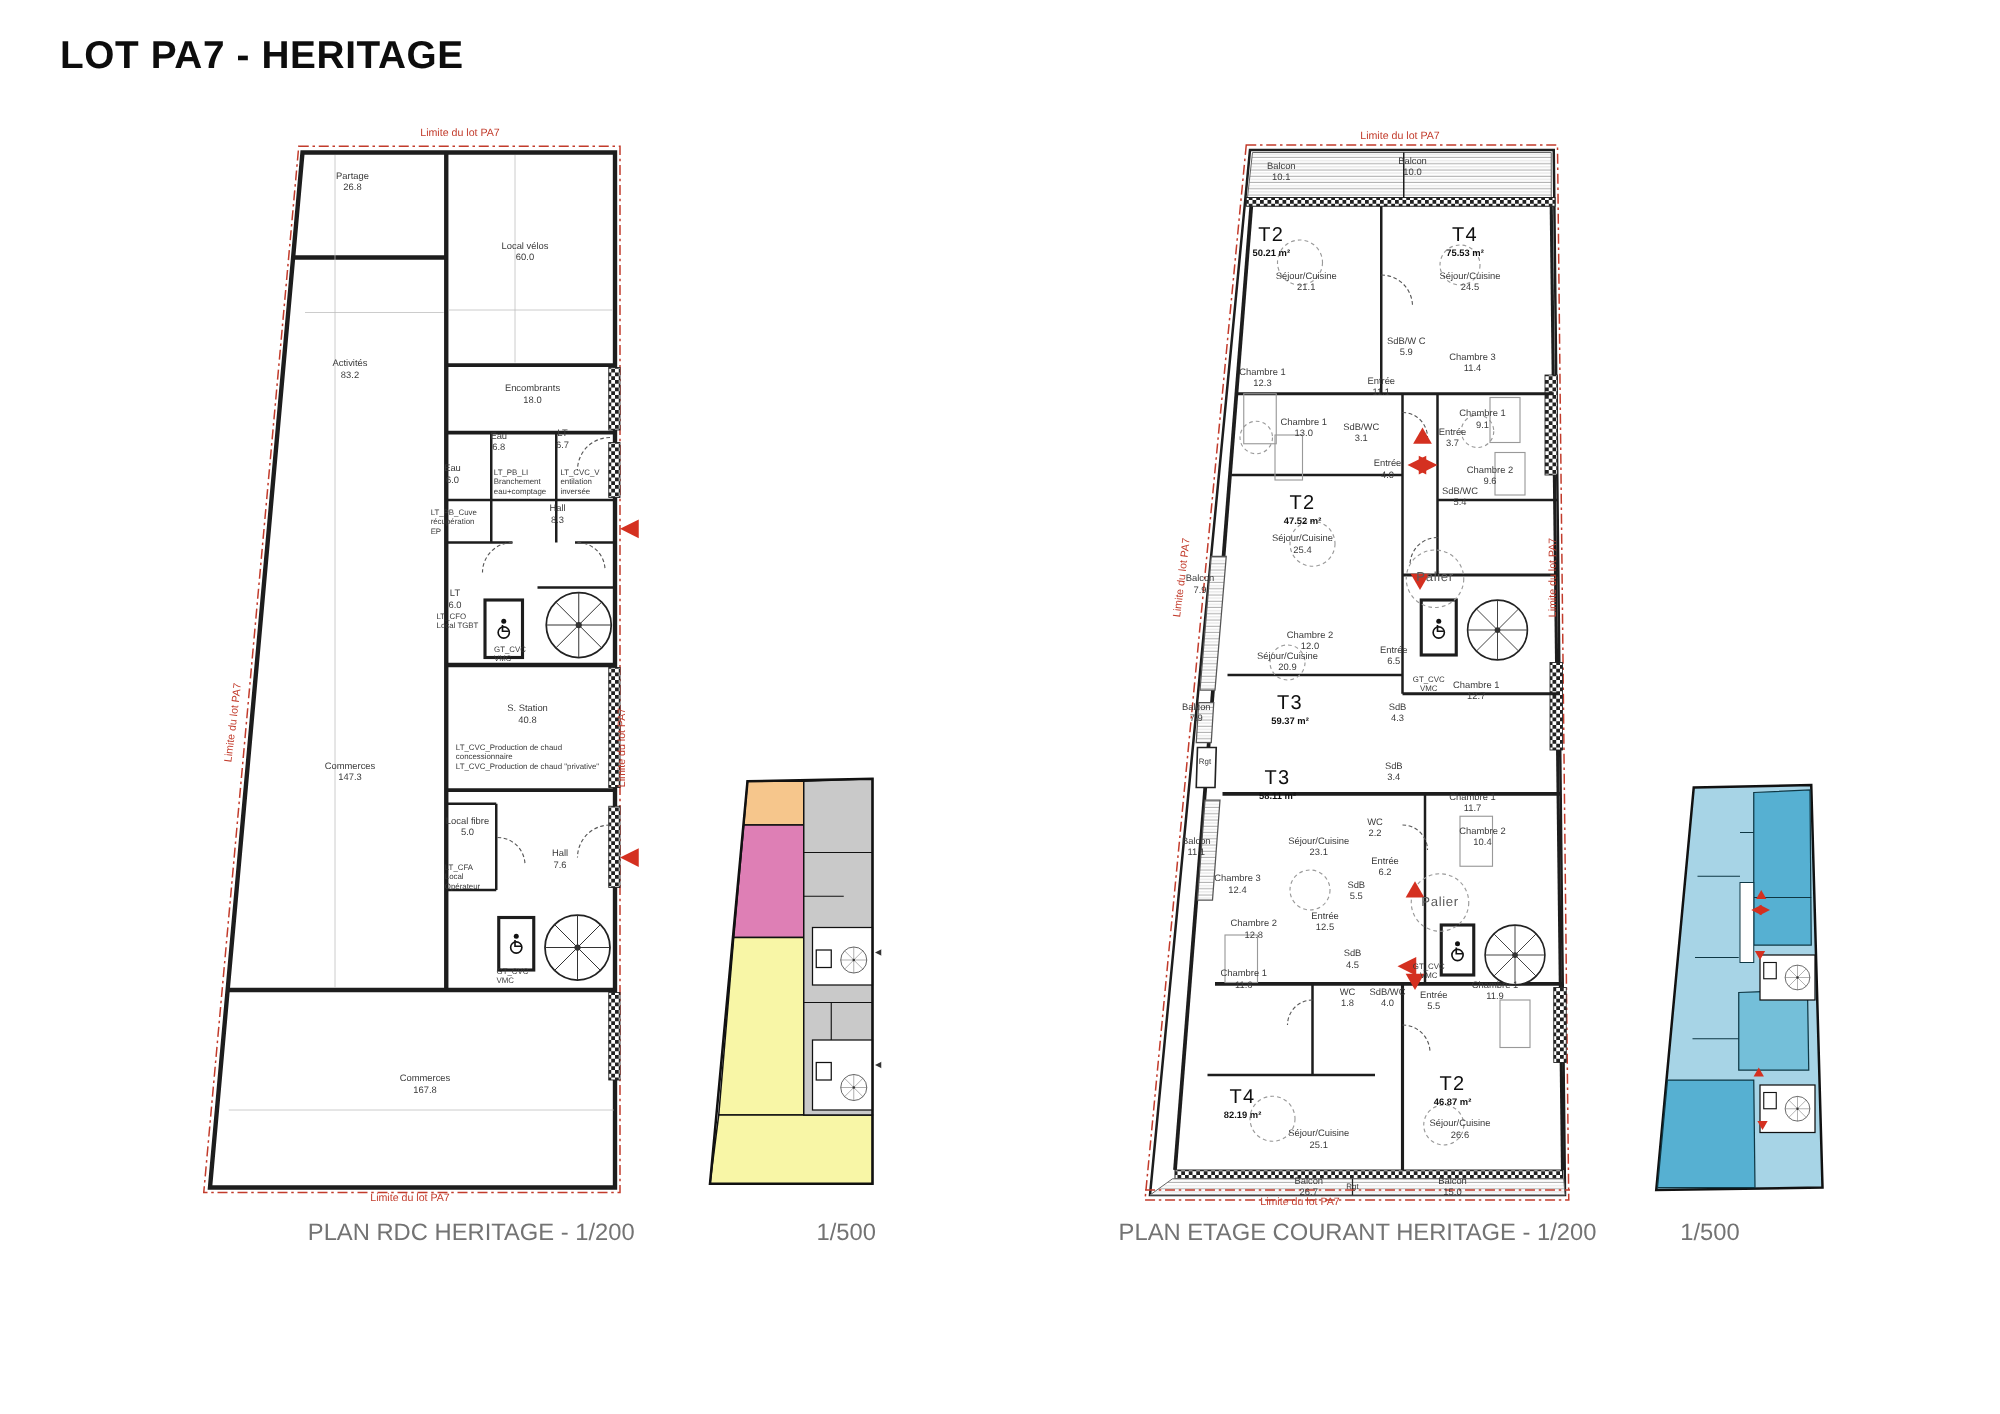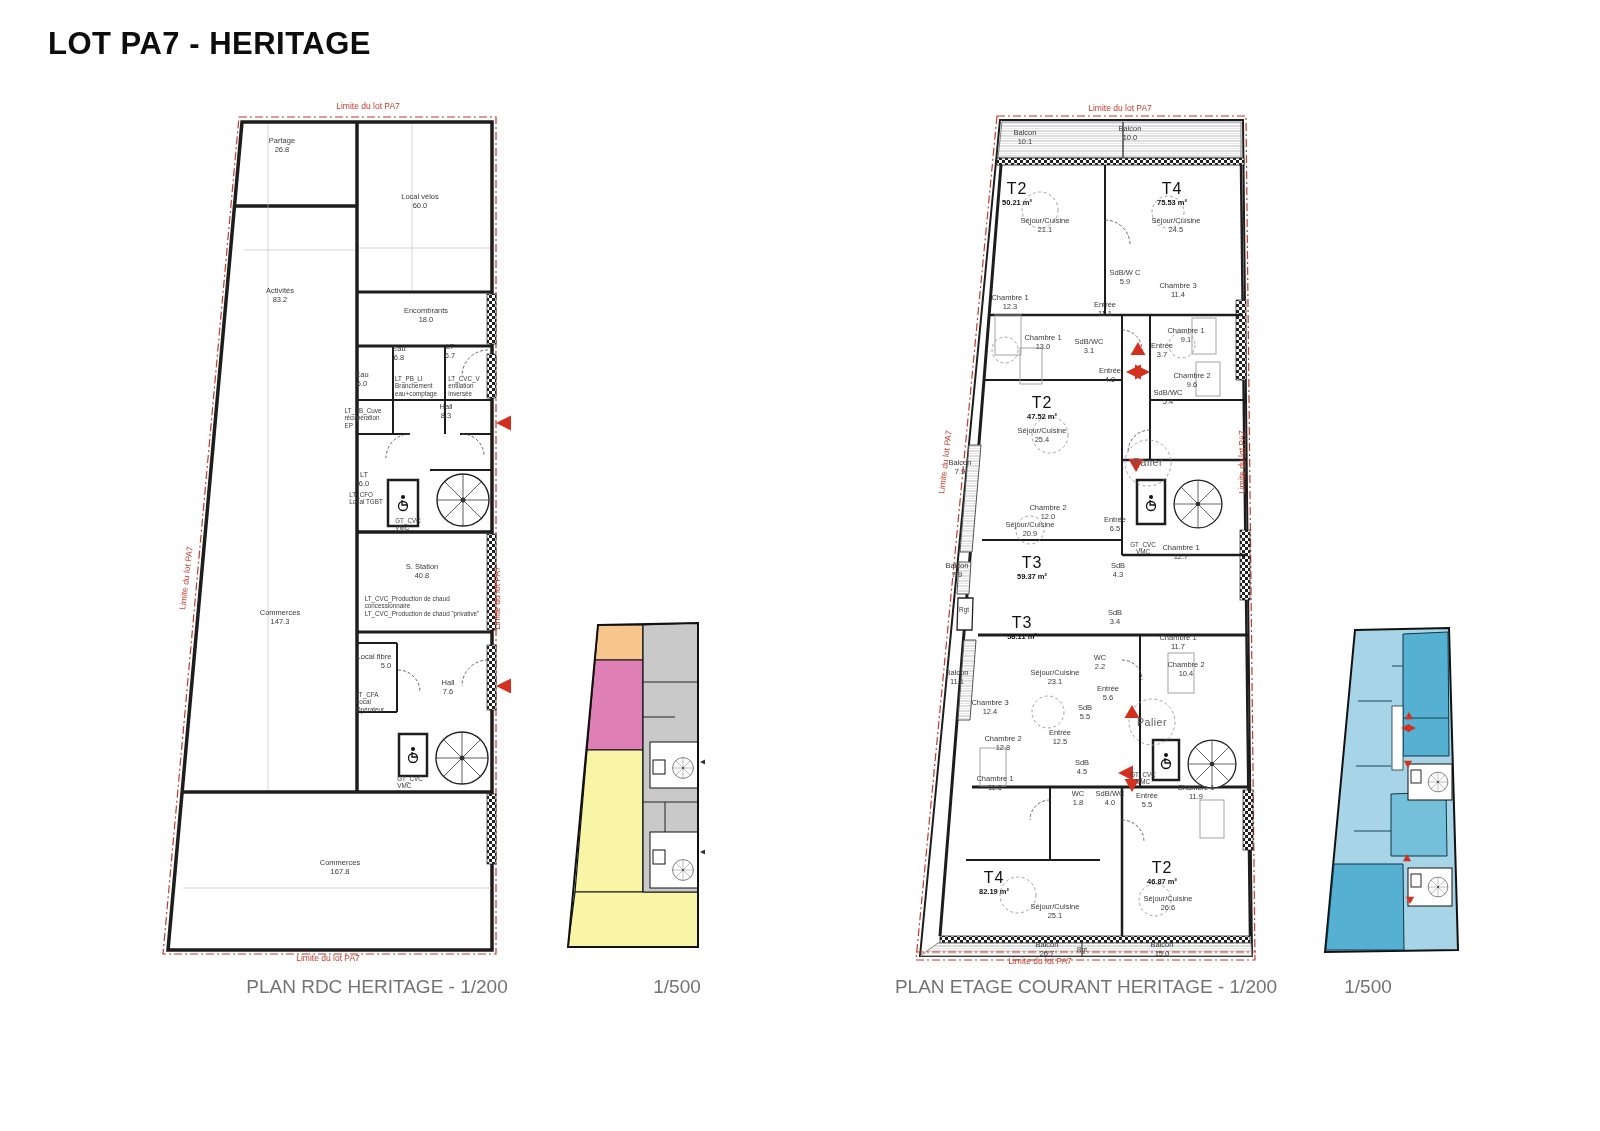--- a/index.html
+++ b/index.html
@@ -187,21 +187,21 @@
         </div>
         <div class="plan-label" style="left: 272px; top: 472px;">
           <span>S. Station</span>
           <span>40.8</span>
         </div>
         <div class="plan-label small left" style="left: 272px; top: 506px;">
           <span>LT_CVC_Production de chaud</span>
           <span>concessionnaire</span>
           <span>LT_CVC_Production de chaud "privative"</span>
         </div>
-        <div class="plan-label" style="left: 224px; top: 562px; text-align: right;">
+        <div class="plan-label" style="left: 224px; top: 562px;">
           <span>Local fibre</span>
           <span>5.0</span>
         </div>
         <div class="plan-label small left" style="left: 220px; top: 602px;">
           <span>LT_CFA</span>
           <span>Local</span>
           <span>Opérateur</span>
         </div>
         <div class="plan-label" style="left: 298px; top: 588px;">
           <span>Hall</span>
@@ -457,21 +457,21 @@
         <div class="plan-label" style="left: 286px; top: 570px;">
           <span>Chambre 2</span>
           <span>10.4</span>
         </div>
         <div class="plan-label" style="left: 57px; top: 578px;">
           <span>Balcon</span>
           <span>11.1</span>
         </div>
         <div class="plan-label" style="left: 208px; top: 594px;">
           <span>Entrée</span>
-          <span>5.6</span>
+          <span>6.2</span>
         </div>
         <div class="plan-label palier" style="left: 252px; top: 622px;">
           <span>Palier</span>
         </div>
         <div class="plan-label" style="left: 90px; top: 608px;">
           <span>Chambre 3</span>
           <span>12.4</span>
         </div>
         <div class="plan-label" style="left: 185px; top: 613px;">
           <span>SdB</span>

